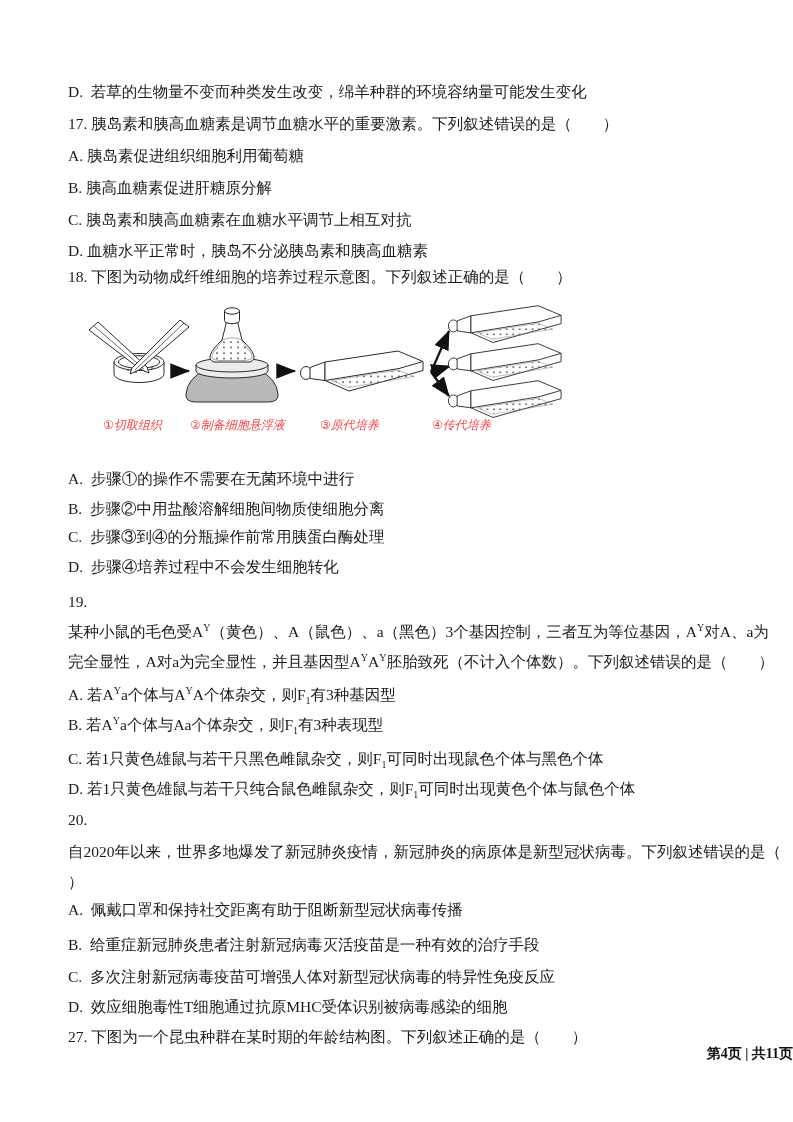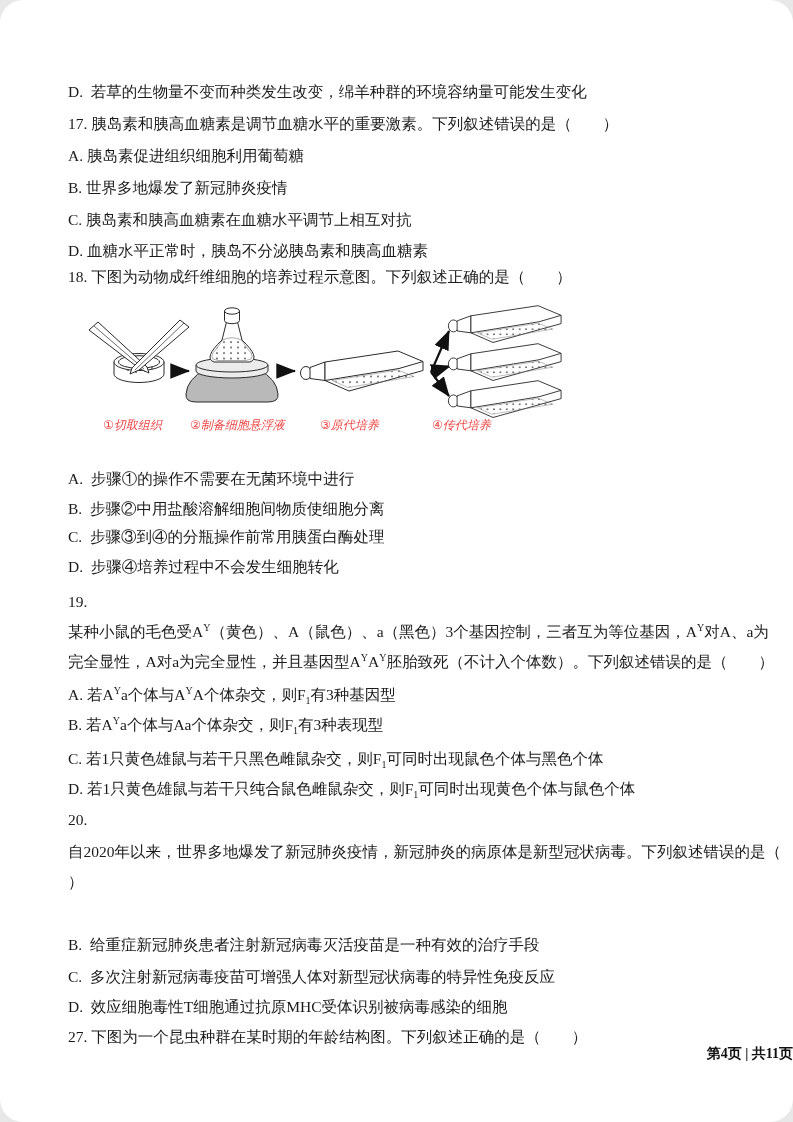--- a/index.html
+++ b/index.html
@@ -1,20 +1,19 @@
 <!DOCTYPE html>
 <html><head>
 <meta charset="utf-8">
 <style>
   html,body { margin:0; padding:0; background:#e8e8e8; }
   .page {
     position:relative; width:793px; height:1122px; margin:0 auto;
     background:#ffffff; overflow:hidden;
     font-family:"Liberation Serif","DejaVu Serif",serif;
-    border-radius:23px;
   }
   .ln {
     position:absolute; left:68px;
     font-size:15.5px; line-height:19px; color:#1b1b1b;
     white-space:pre;
   }
   .ln sup { font-size:10px; line-height:0; vertical-align:super; }
   .ln sub { font-size:10px; line-height:0; vertical-align:sub; }
   .diagram { position:absolute; left:75px; top:296px; width:510px; height:142px; }
   .diagram svg { display:block; }
@@ -30,21 +29,21 @@
 </style>
 </head>
 <body>
 
 <div class="page">
 
   <div class="ln" style="top:82px">D.  若草的生物量不变而种类发生改变，绵羊种群的环境容纳量可能发生变化</div>
 
   <div class="ln" style="top:114px">17. 胰岛素和胰高血糖素是调节血糖水平的重要激素。下列叙述错误的是（　　）</div>
   <div class="ln" style="top:146px">A. 胰岛素促进组织细胞利用葡萄糖</div>
-  <div class="ln" style="top:178px">B. 世界多地爆发了新冠肺炎疫情</div>
+  <div class="ln" style="top:178px">B. 胰高血糖素促进肝糖原分解</div>
   <div class="ln" style="top:241px">D. 血糖水平正常时，胰岛不分泌胰岛素和胰高血糖素</div>
   <div class="ln" style="top:210px">C. 胰岛素和胰高血糖素在血糖水平调节上相互对抗</div>
 
   <div class="ln" style="top:267px">18. 下图为动物成纤维细胞的培养过程示意图。下列叙述正确的是（　　）</div>
 
   <div class="diagram">
     <svg width="510" height="124" viewBox="0 0 510 124">
       <defs>
         <marker id="ah" markerWidth="9" markerHeight="7" refX="8.5" refY="3.5" orient="auto">
           <path d="M0,0 L9,3.5 L0,7 Z" fill="#111"></path>
@@ -123,20 +122,21 @@
   <div class="ln" style="top:622px">某种小鼠的毛色受A<sup>Y</sup>（黄色）、A（鼠色）、a（黑色）3个基因控制，三者互为等位基因，A<sup>Y</sup>对A、a为</div>
   <div class="ln" style="top:652px">完全显性，A对a为完全显性，并且基因型A<sup>Y</sup>A<sup>Y</sup>胚胎致死（不计入个体数）。下列叙述错误的是（　　）</div>
   <div class="ln" style="top:685px">A. 若A<sup>Y</sup>a个体与A<sup>Y</sup>A个体杂交，则F<sub>1</sub>有3种基因型</div>
   <div class="ln" style="top:715px">B. 若A<sup>Y</sup>a个体与Aa个体杂交，则F<sub>1</sub>有3种表现型</div>
   <div class="ln" style="top:749px">C. 若1只黄色雄鼠与若干只黑色雌鼠杂交，则F<sub>1</sub>可同时出现鼠色个体与黑色个体</div>
   <div class="ln" style="top:779px">D. 若1只黄色雄鼠与若干只纯合鼠色雌鼠杂交，则F<sub>1</sub>可同时出现黄色个体与鼠色个体</div>
 
   <div class="ln" style="top:810px">20.</div>
   <div class="ln" style="top:842px">自2020年以来，世界多地爆发了新冠肺炎疫情，新冠肺炎的病原体是新型冠状病毒。下列叙述错误的是（</div>
   <div class="ln" style="top:872px">）</div>
+  <div class="ln" style="top:900px">A.  佩戴口罩和保持社交距离有助于阻断新型冠状病毒传播</div>
   <div class="ln" style="top:967px">C.  多次注射新冠病毒疫苗可增强人体对新型冠状病毒的特异性免疫反应</div>
   <div class="ln" style="top:935px">B.  给重症新冠肺炎患者注射新冠病毒灭活疫苗是一种有效的治疗手段</div>
   <div class="ln" style="top:997px">D.  效应细胞毒性T细胞通过抗原MHC受体识别被病毒感染的细胞</div>
 
   <div class="ln" style="top:1027px">27. 下图为一个昆虫种群在某时期的年龄结构图。下列叙述正确的是（　　）</div>
 
   <div class="footer">第4页 | 共11页</div>
 </div>
 
 </body></html>

